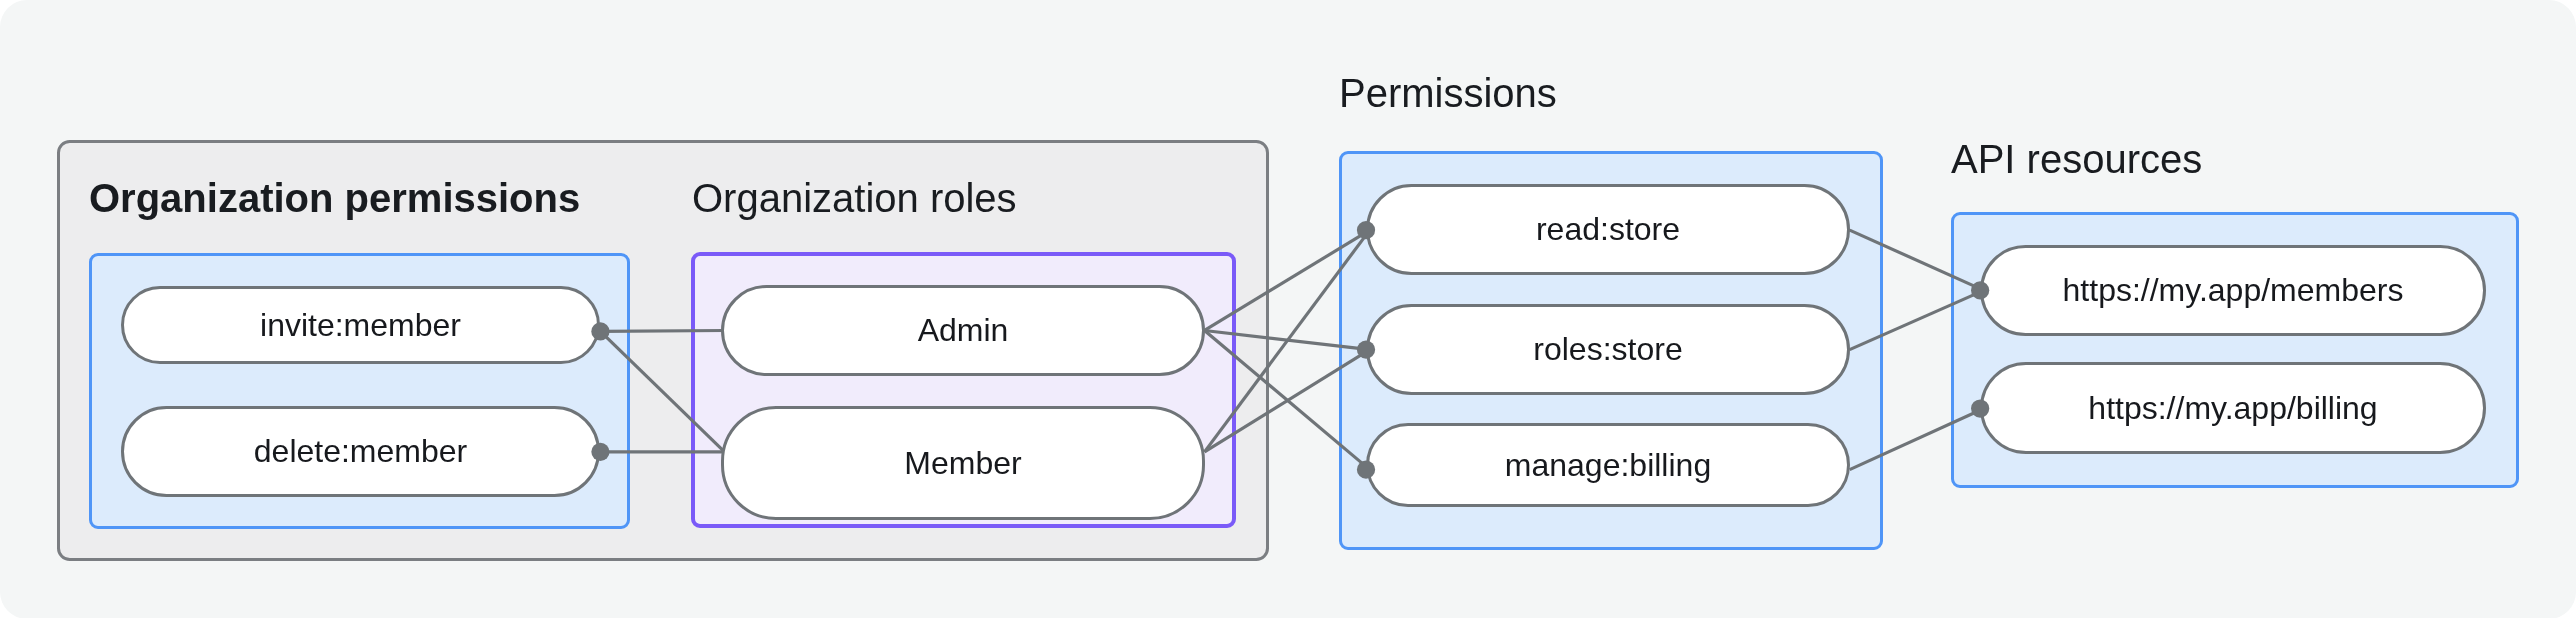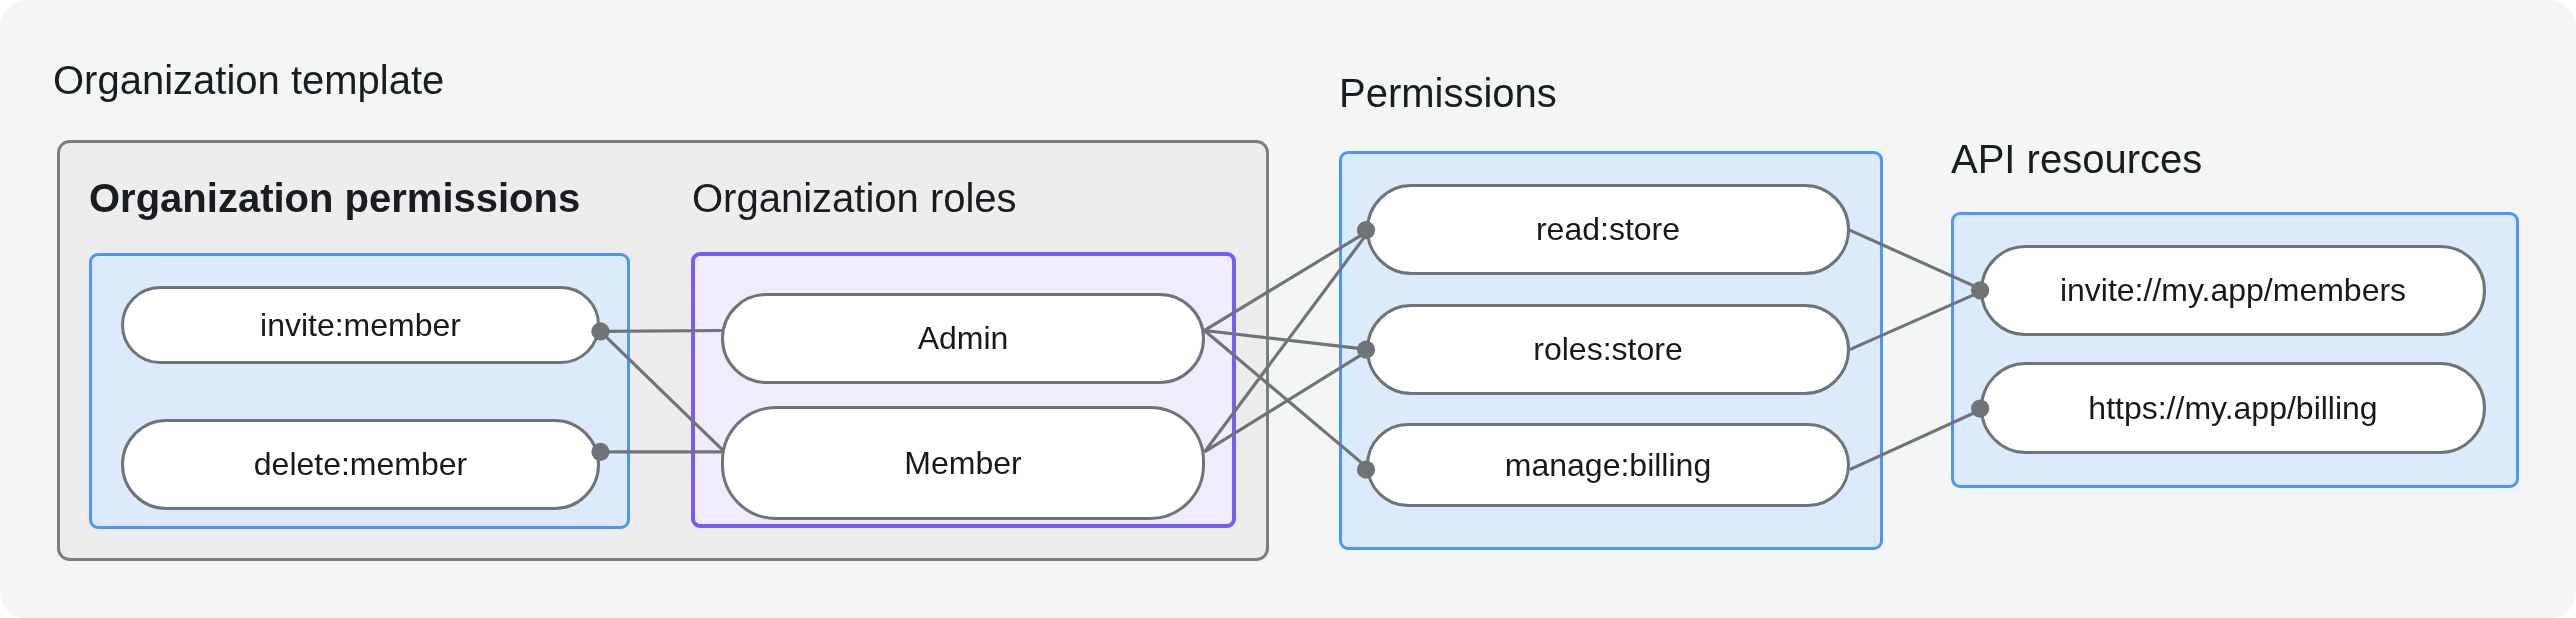--- a/index.html
+++ b/index.html
@@ -38,21 +38,20 @@
 <body>
 
 <div class="canvas">
 
   <div class="box box-outer"></div>
   <div class="box box-blue box-org-perms"></div>
   <div class="box box-purple box-org-roles"></div>
   <div class="box box-blue box-permissions"></div>
   <div class="box box-blue box-api"></div>
 
-  <div class="label lbl-title">Organization template</div>
   <div class="label lbl-org-perms">Organization permissions</div>
   <div class="label lbl-org-roles">Organization roles</div>
   <div class="label lbl-permissions">Permissions</div>
   <div class="label lbl-api">API resources</div>
 
   <svg id="edge-layer" class="layer" width="2576" height="619" viewBox="0 0 2823 678">
       <line x1="658" y1="363" x2="794" y2="362"></line>
       <line x1="658" y1="363" x2="794" y2="495"></line>
       <line x1="658" y1="495" x2="794" y2="495"></line>
       <line x1="1320" y1="362" x2="1501" y2="252"></line>
@@ -60,27 +59,27 @@
       <line x1="1320" y1="362" x2="1501" y2="514.5"></line>
       <line x1="1320" y1="495" x2="1501" y2="252"></line>
       <line x1="1320" y1="495" x2="1501" y2="383"></line>
       <line x1="2027" y1="252" x2="2174" y2="318"></line>
       <line x1="2027" y1="383" x2="2174" y2="318"></line>
       <line x1="2027" y1="514.5" x2="2174" y2="447.5"></line>
     </svg>
 
   <div id="nodes">
       <div class="pill" style="left: 121px; top: 286px; width: 479px; height: 78px;">invite:member</div>
-      <div class="pill" style="left: 121px; top: 406px; width: 479px; height: 91px; margin-top: 13px;">delete:member</div>
-      <div class="pill" style="left: 721px; top: 285px; width: 484px; height: 91px; margin-top: 8px;">Admin</div>
+      <div class="pill" style="left: 121px; top: 406px; width: 479px; height: 91px;">delete:member</div>
+      <div class="pill" style="left: 721px; top: 285px; width: 484px; height: 91px;">Admin</div>
       <div class="pill" style="left: 721px; top: 406px; width: 484px; height: 114px;">Member</div>
       <div class="pill" style="left: 1366px; top: 184px; width: 484px; height: 91px;">read:store</div>
       <div class="pill" style="left: 1366px; top: 304px; width: 484px; height: 91px;">roles:store</div>
       <div class="pill" style="left: 1366px; top: 423px; width: 484px; height: 84px;">manage:billing</div>
-      <div class="pill" style="left: 1980px; top: 245px; width: 506px; height: 91px;">invite://my.app/members</div>
+      <div class="pill" style="left: 1980px; top: 245px; width: 506px; height: 91px;">https://my.app/members</div>
       <div class="pill" style="left: 1980px; top: 362px; width: 506px; height: 92px;">https://my.app/billing</div>
     </div>
 
   <svg id="dot-layer" class="layer" width="2576" height="619" viewBox="0 0 2823 678">
       <circle cx="658" cy="363" r="10"></circle>
       <circle cx="658" cy="495" r="10"></circle>
       <circle cx="1497" cy="252" r="10"></circle>
       <circle cx="1497" cy="383" r="10"></circle>
       <circle cx="1497" cy="514.5" r="10"></circle>
       <circle cx="2170" cy="318" r="10"></circle>

